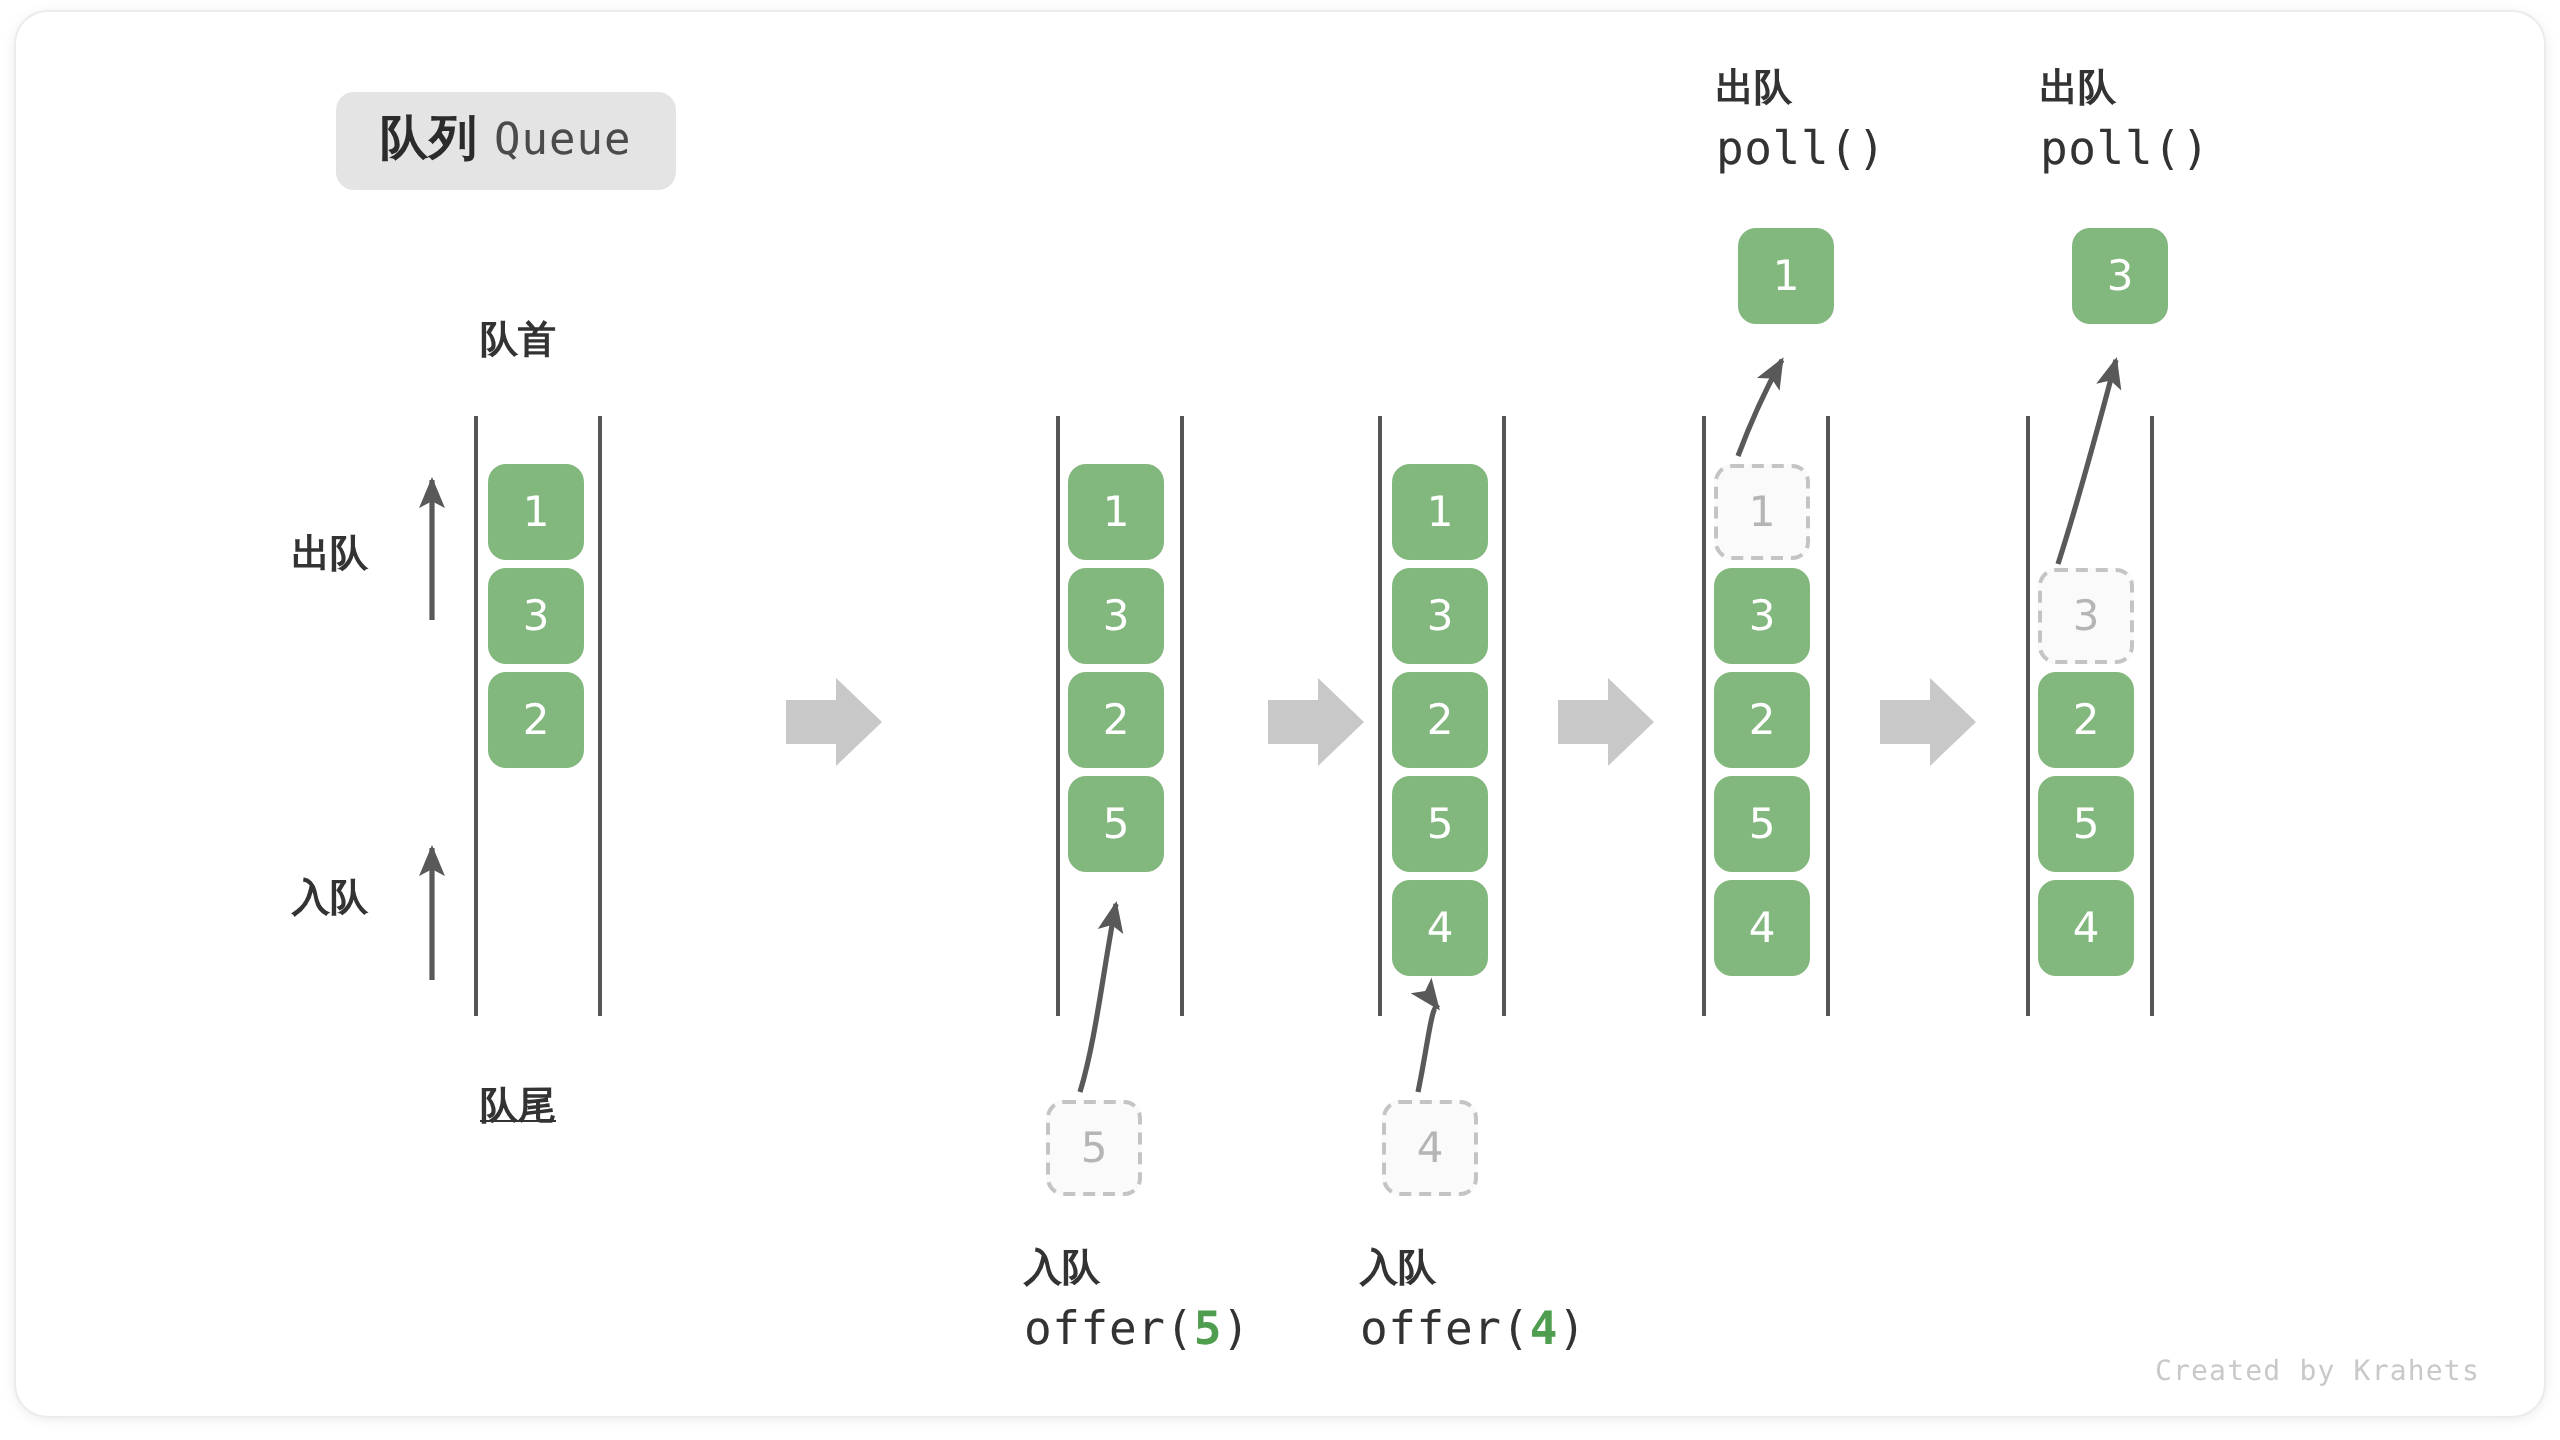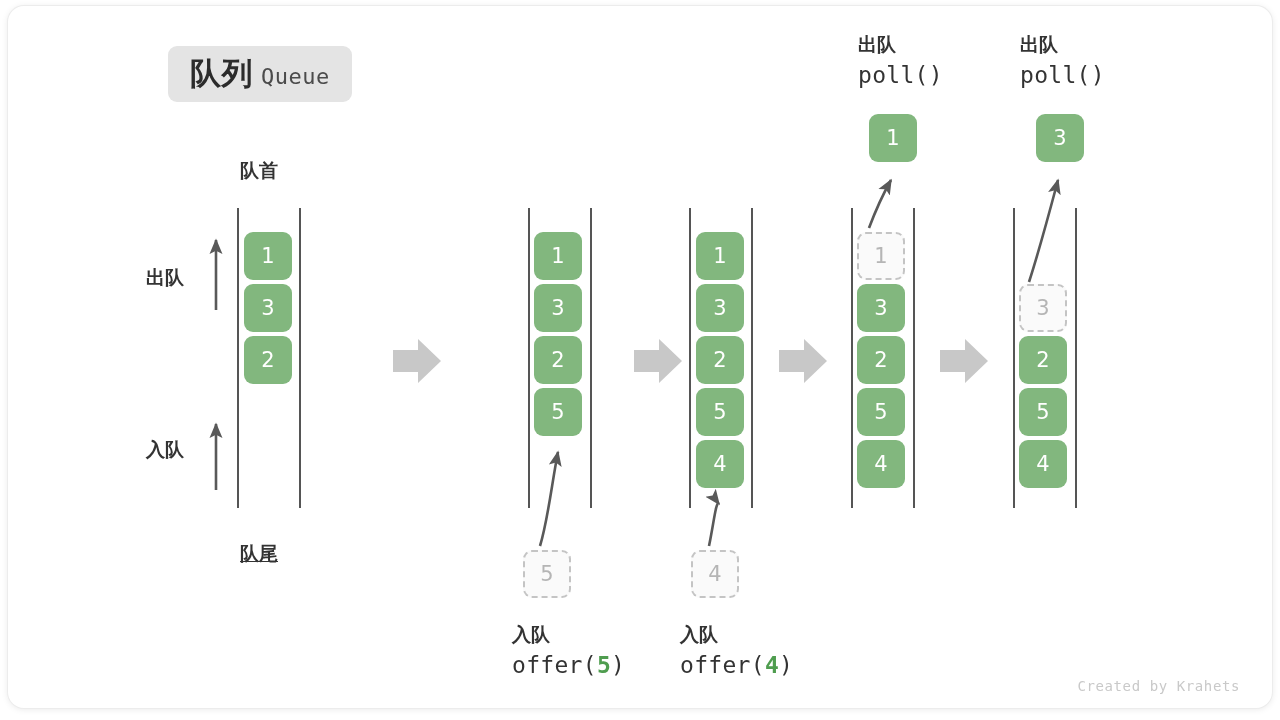--- a/index.html
+++ b/index.html
@@ -33,21 +33,21 @@
     position: absolute;
     left: 168px;
     top: 46px;
     padding: 12px 22px 13px 22px;
     background: #e4e4e4;
     border-radius: 9px;
     white-space: nowrap;
     line-height: 1;
   }
   #title-chip .cn {
-    font-size: 31px;
+    font-size: 24px;
     font-weight: bold;
     color: #2b2b2b;
     letter-spacing: 0.5px;
   }
   #title-chip .en {
     font-family: "DejaVu Sans Mono", "Liberation Mono", monospace;
     font-size: 22px;
     color: #4b4b4b;
     margin-left: 8px;
     letter-spacing: 0.5px;

